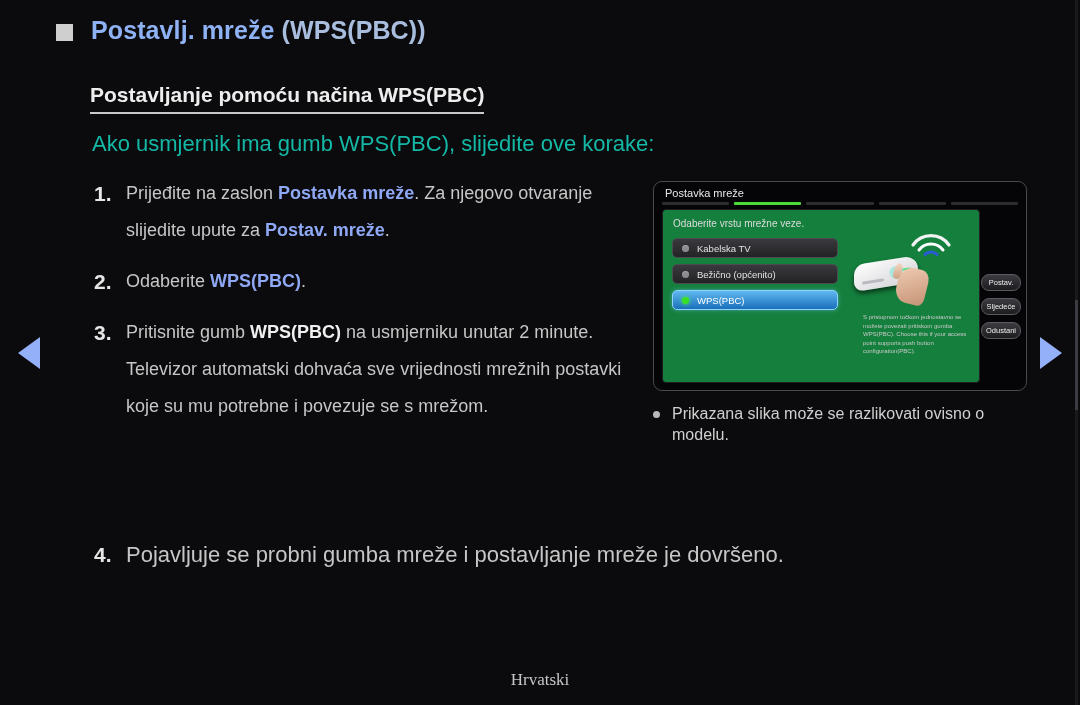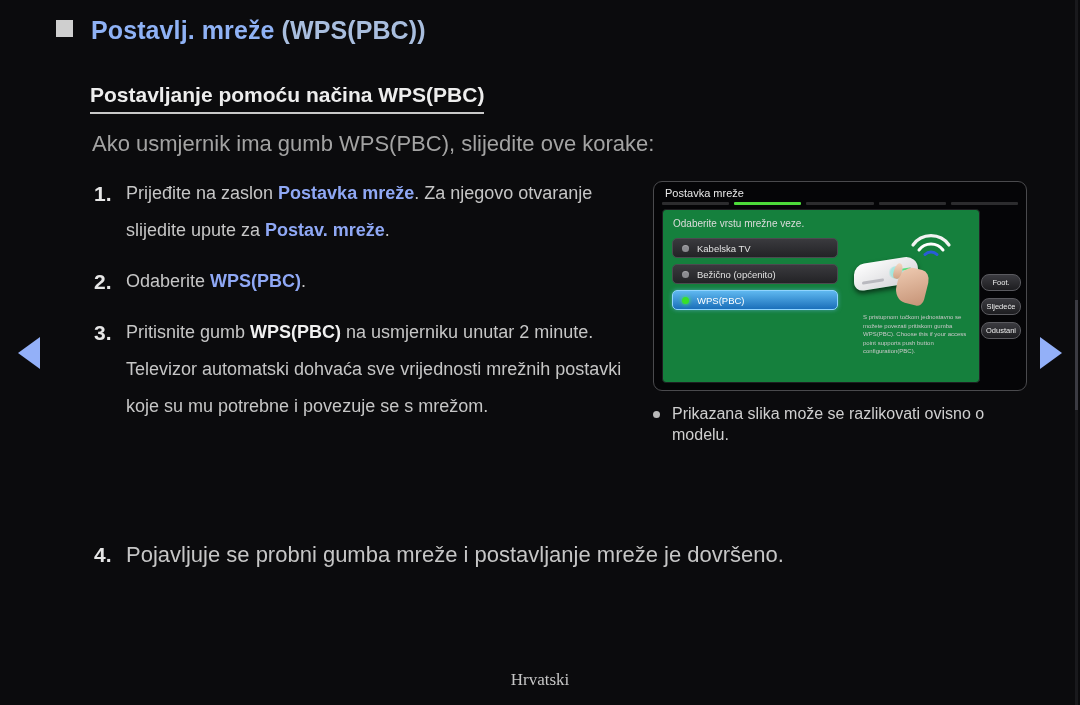--- a/index.html
+++ b/index.html
@@ -20,20 +20,21 @@
     inset: 0;
     background: #0b0b0d;
   }
 
   
   .header {
     position: absolute;
     left: 56px;
     top: 16px;
     display: flex;
+    align-items: center;
     gap: 18px;
   }
   .bullet-square {
     width: 17px;
     height: 17px;
     background: #cfcfcf;
     display: block;
     flex: 0 0 auto;
     margin-top: 4px;
   }
@@ -61,21 +62,21 @@
     display: inline-block;
     white-space: nowrap;
   }
 
   
   .intro {
     position: absolute;
     left: 92px;
     top: 131px;
     font-size: 22px;
-    color: #a3a3a3;
+    color: #14b8a6;
     white-space: nowrap;
   }
 
   
   .steps {
     position: absolute;
     left: 94px;
     top: 175px;
     width: 560px;
   }
@@ -477,21 +478,21 @@
         <div class="router-glow"></div>
         <div class="hand"></div>
         <div class="finger"></div>
       </div>
 
       <div class="tv-smalltext">S pristupnom točkom jednostavno se možete povezati pritiskom gumba WPS(PBC). Choose this if your access point supports push button configuration(PBC).</div>
     </div>
 
     <div class="tv-divider"></div>
     <div class="tv-buttons" id="tv-buttons">
-        <div class="tv-btn">Foot.</div>
+        <div class="tv-btn">Postav.</div>
         <div class="tv-btn">Sljedeće</div>
         <div class="tv-btn">Odustani</div>
       </div>
   </div>
 
   <div class="caption">
     <span class="caption-dot"></span>
     <span class="caption-text">Prikazana slika može se razlikovati ovisno o modelu.</span>
   </div>
 

